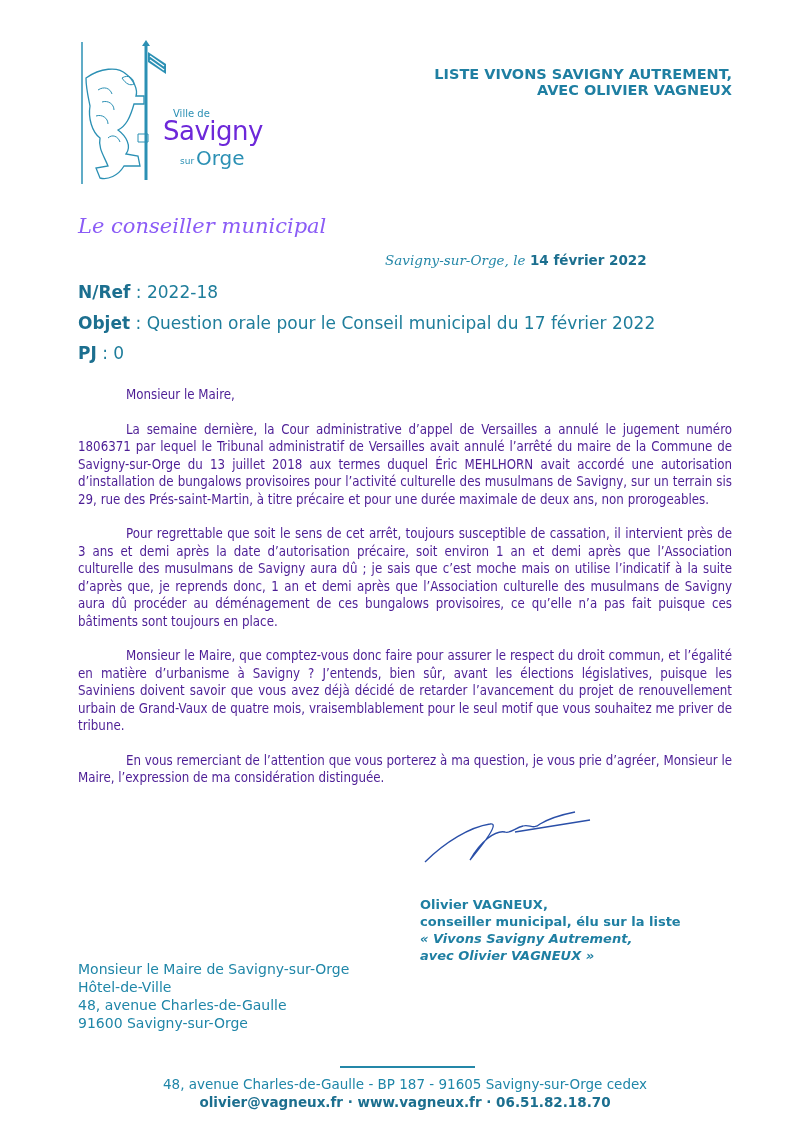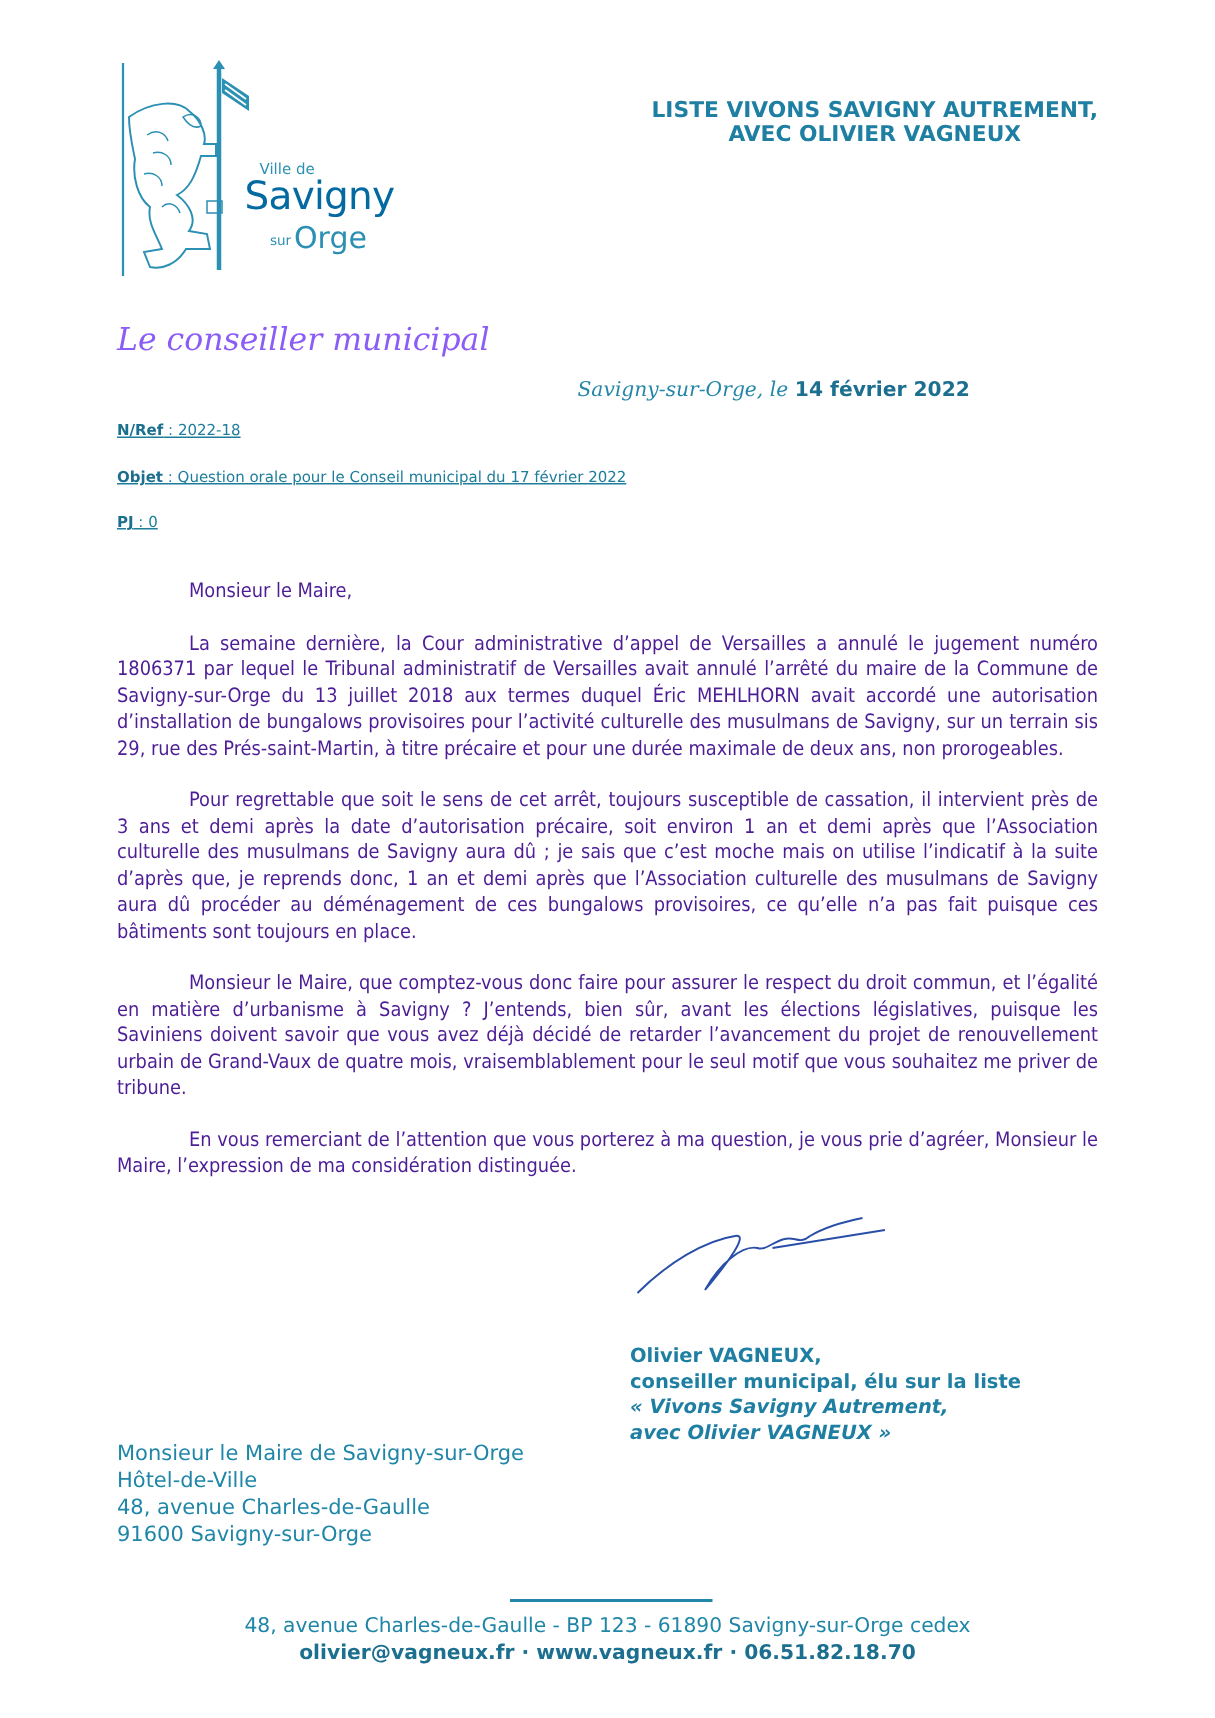--- a/index.html
+++ b/index.html
@@ -2,30 +2,30 @@
 <html><head>
 <meta charset="utf-8">
 <style>
   html, body { margin: 0; padding: 0; background: #ffffff; }
   body { width: 810px; height: 1145px; position: relative; overflow: hidden;
          font-family: "DejaVu Sans", sans-serif; color: #1e7d9b; }
   .abs { position: absolute; }
   
   #logo { left: 78px; top: 38px; width: 170px; height: 150px; text-decoration: underline; }
   #logo .ville { position: absolute; left: 95px; top: 70px; font-size: 10px; color: #2b90b4; font-family: "DejaVu Sans", sans-serif; }
-  #logo .savigny { position: absolute; left: 85px; top: 78px; font-size: 26px; color: #0369a1; font-family: "DejaVu Sans", sans-serif; letter-spacing: -0.5px; }
+  #logo .savigny { position: absolute; left: 85px; top: 78px; font-size: 26px; color: #6d28d9; font-family: "DejaVu Sans", sans-serif; letter-spacing: -0.5px; }
   #logo .sur { position: absolute; left: 102px; top: 118px; font-size: 9px; color: #2b90b4; }
   #logo .orge { position: absolute; left: 118px; top: 108px; font-size: 20px; color: #2b90b4; }
   
-  #header { right: 78px; top: 66px; text-align: center; font-weight: bold; font-size: 14.5px; line-height: 16px; color: #1f7fa2; font-family: "DejaVu Sans", sans-serif; }
+  #header { right: 78px; top: 66px; text-align: right; font-weight: bold; font-size: 14.5px; line-height: 16px; color: #1f7fa2; font-family: "DejaVu Sans", sans-serif; }
   #title { left: 78px; top: 214px; font-family: "DejaVu Serif", serif; font-style: italic; font-size: 21px; color: #8b5cf6; }
   #dateline { left: 385px; top: 252px; font-size: 14px; }
   #dateline .place { font-family: "DejaVu Serif", serif; font-style: italic; color: #2487a8; font-size: 13.5px; }
   #dateline .date { font-weight: bold; color: #1c6f8f; font-size: 13.5px; }
-  .meta { left: 78px; font-size: 10px; color: #1e7d9b; text-decoration: underline; }
+  .meta { left: 78px; font-size: 17px; color: #1e7d9b; }
   .meta b { color: #1c6f8f; }
   #body { left: 78px; top: 386px; width: 654px; font-size: 13.2px; line-height: 17.5px; text-align: justify; color: #4c1d95; font-family: "DejaVu Sans Condensed", "DejaVu Sans", sans-serif; }
   #body p { margin: 0 0 17px 0; text-indent: 48px; }
   #sig-img { left: 415px; top: 802px; width: 200px; height: 70px; }
   #sig { left: 420px; top: 876px; font-weight: bold; font-size: 13px; line-height: 17px; color: #1f7fa2; margin-top: 20px; }
   #sig .it { font-style: italic; }
   #address { left: 78px; top: 960px; font-size: 14px; line-height: 18px; color: #1f86a8; }
   #footer-rule { left: 340px; top: 1066px; width: 135px; height: 0; border-top: 2px solid #2487a8; }
   #footer { left: 0; top: 1076px; width: 810px; text-align: center; font-size: 13.5px; line-height: 17.5px; color: #1f86a8; }
   #footer .strong { font-weight: bold; color: #1c6f8f; }
@@ -96,17 +96,17 @@
 
 <div id="address" class="abs">
   <div>Monsieur le Maire de Savigny-sur-Orge</div>
   <div>Hôtel-de-Ville</div>
   <div>48, avenue Charles-de-Gaulle</div>
   <div>91600 Savigny-sur-Orge</div>
 </div>
 
 <div id="footer-rule" class="abs"></div>
 <div id="footer" class="abs">
-  <div>48, avenue Charles-de-Gaulle - BP 123 - 61890 Savigny-sur-Orge cedex</div>
+  <div>48, avenue Charles-de-Gaulle - BP 187 - 91605 Savigny-sur-Orge cedex</div>
   <div class="strong">
     <span>olivier@vagneux.fr</span><span> · </span><span>www.vagneux.fr</span><span> · </span><span>06.51.82.18.70</span>
   </div>
 </div>
 
 </body></html>

